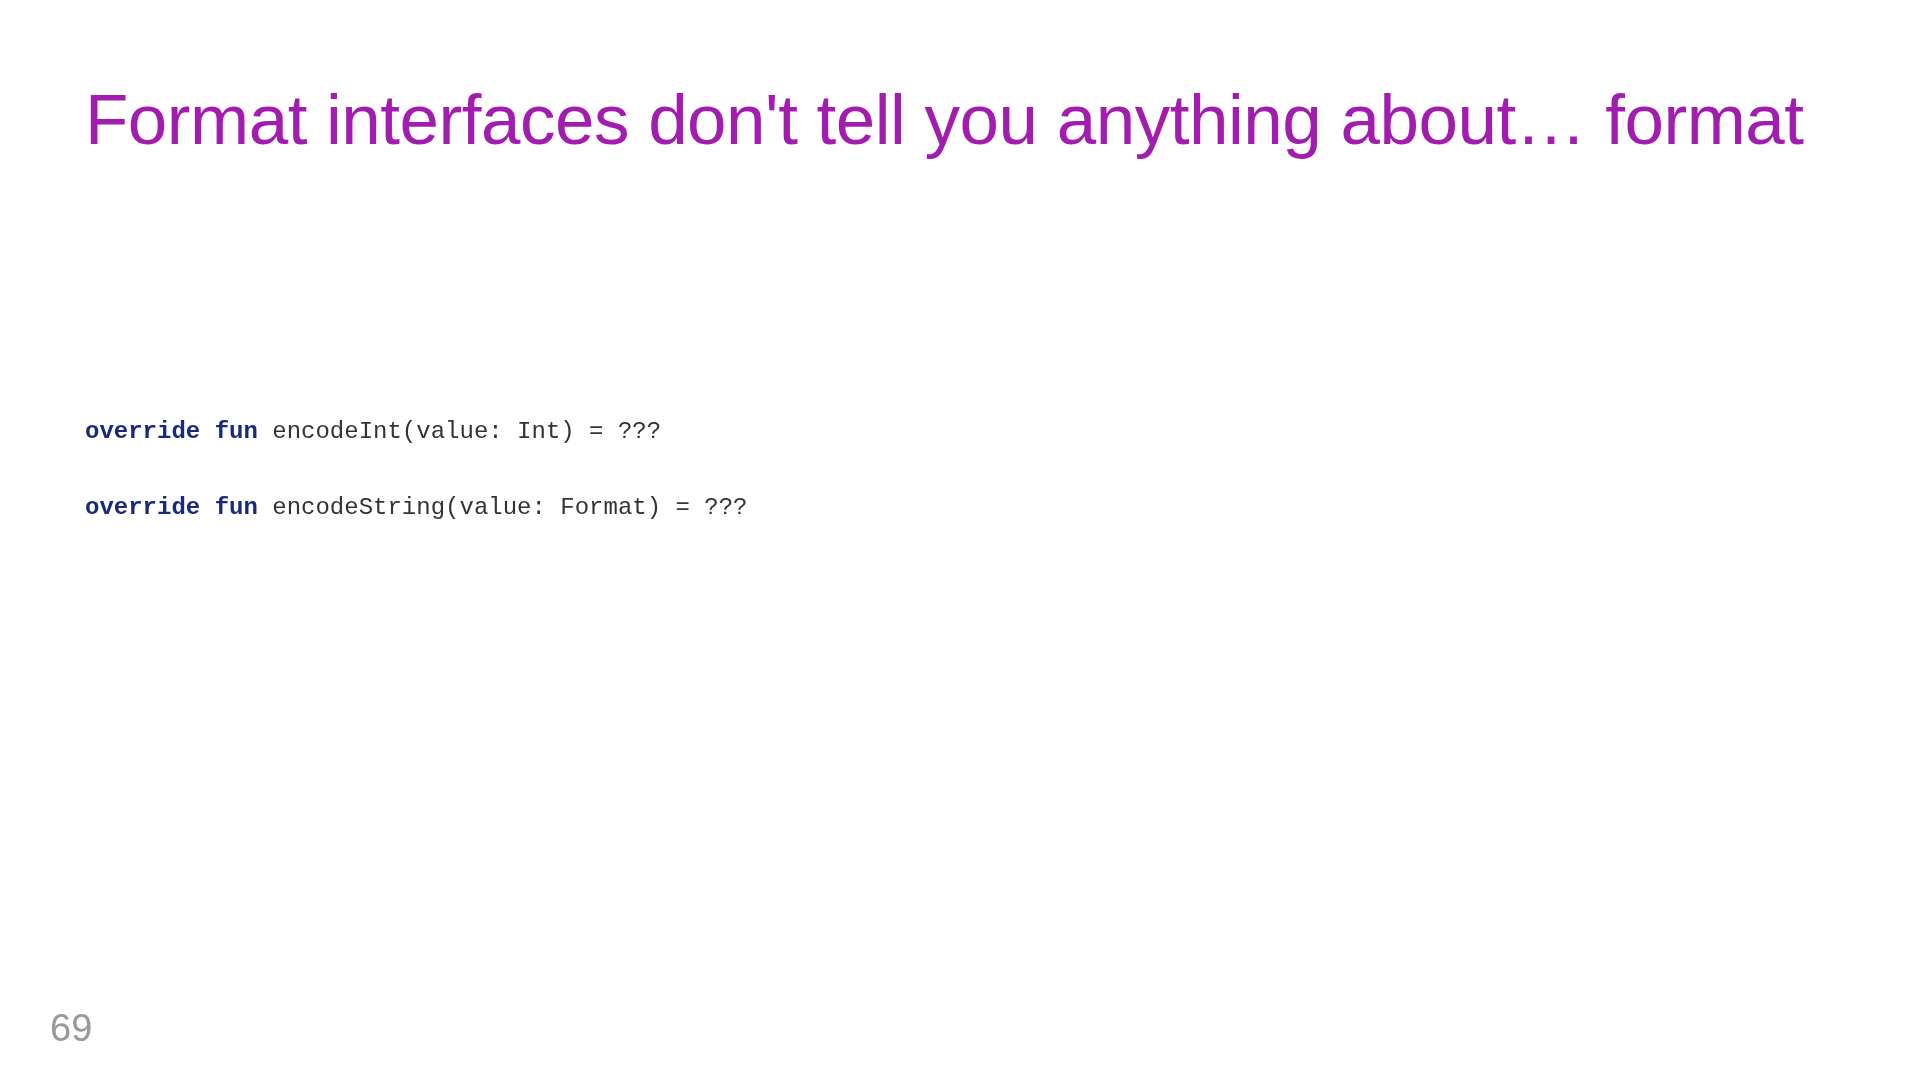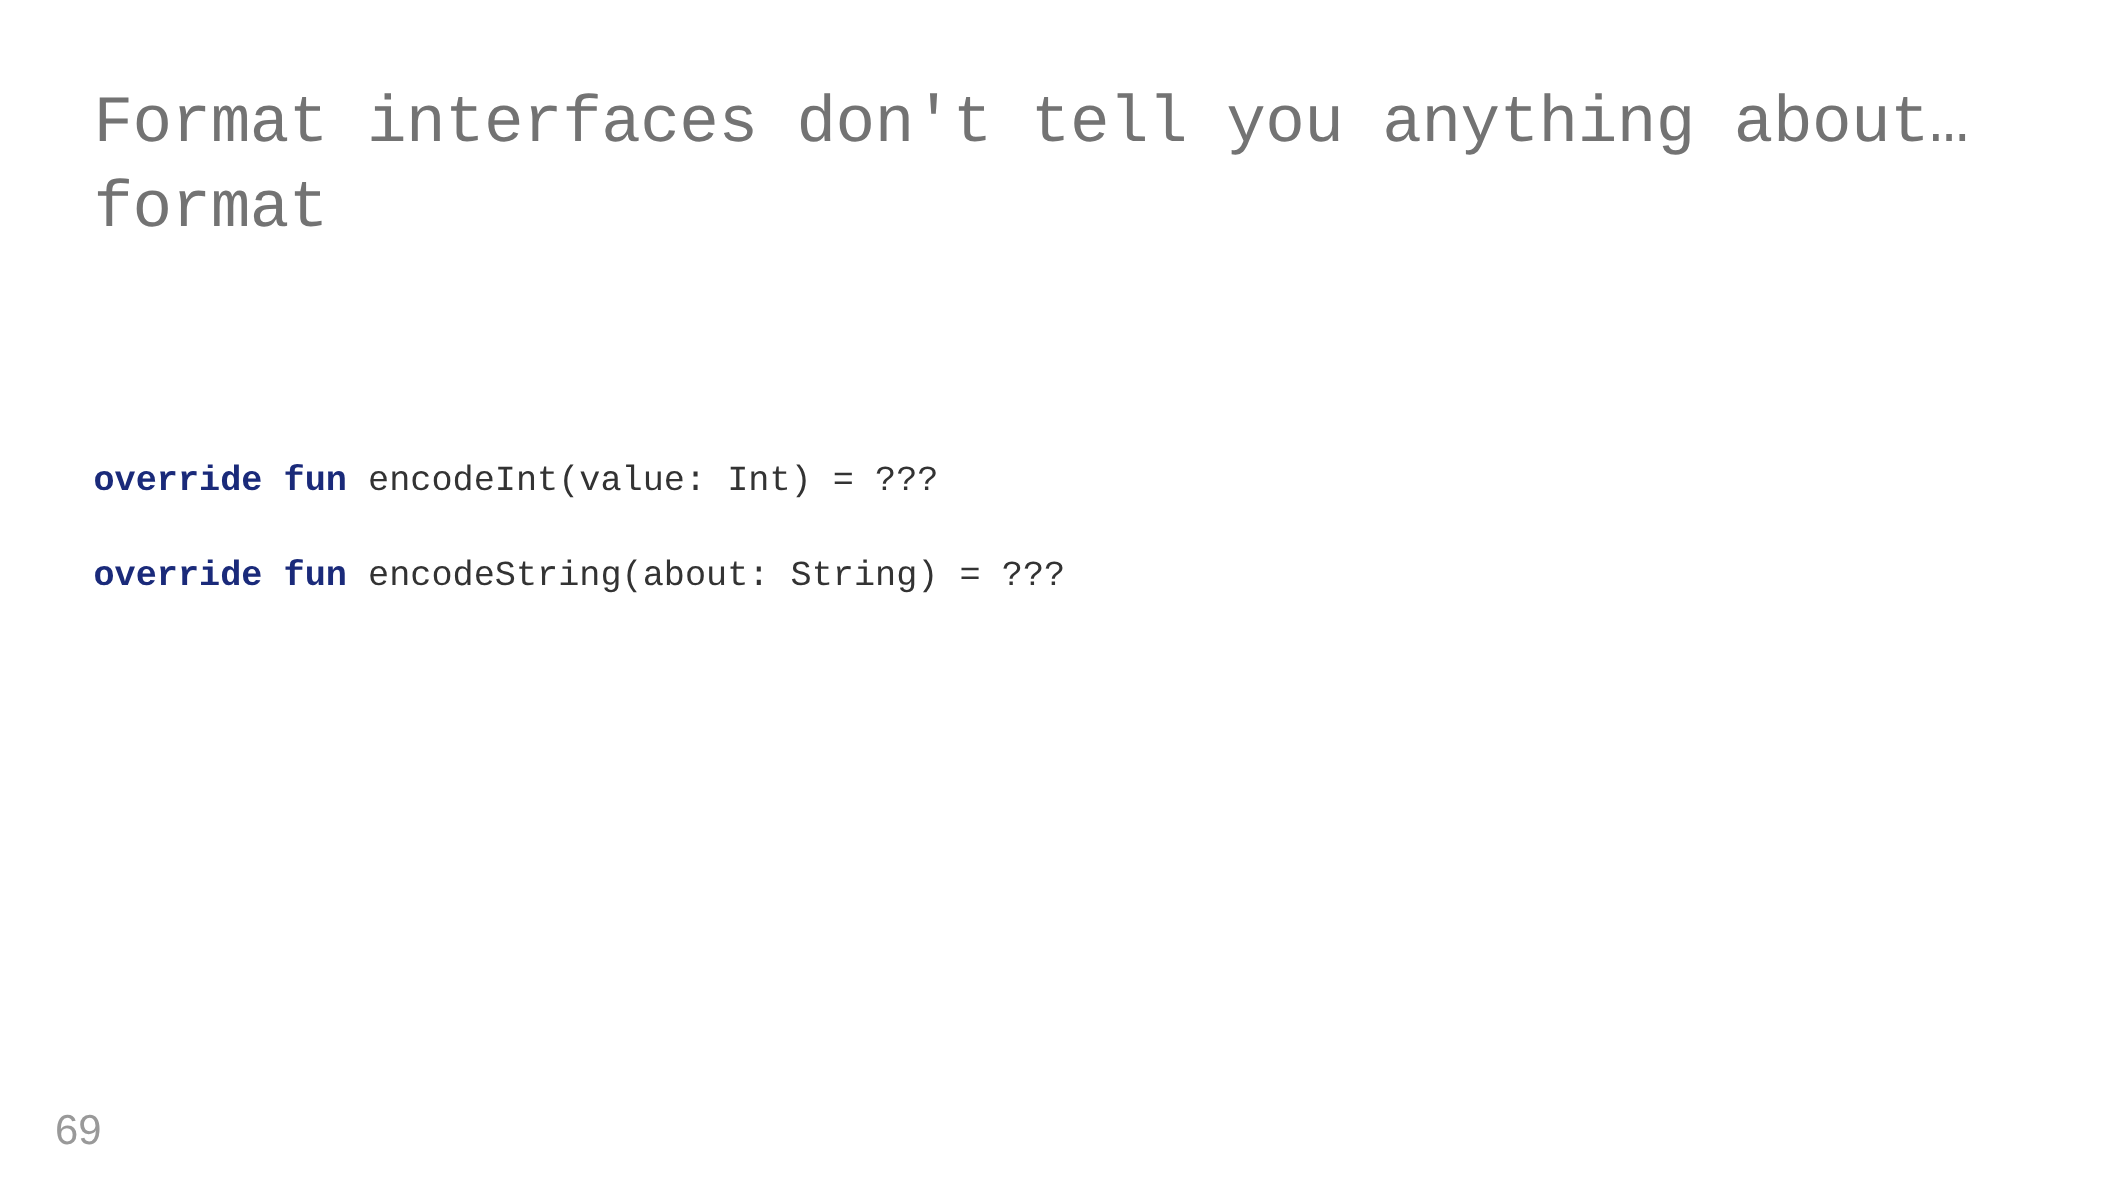--- a/index.html
+++ b/index.html
@@ -12,33 +12,32 @@
       height: 1080px;
       background: #ffffff;
       font-family: -apple-system, BlinkMacSystemFont, "Segoe UI", "Helvetica Neue", Arial, sans-serif;
       position: relative;
       overflow: hidden;
     }
     .title {
       position: absolute;
       top: 75px;
       left: 85px;
-      font-size: 60px;
+      font-size: 71px;
       font-weight: 300;
-      color: #737373;
+      color: #a21caf;
       line-height: 1.28;
       letter-spacing: -0.5px;
-      font-family: Liberation Mono, monospace;
     }
     .code-block {
       position: absolute;
       top: 415px;
       left: 85px;
       font-family: "Consolas", "Menlo", "Monaco", "Courier New", monospace;
-      font-size: 32px;
+      font-size: 24px;
       line-height: 1.4;
       color: #333333;
     }
     .code-line {
       margin-bottom: 42px;
     }
     .keyword {
       font-weight: bold;
       color: #1a2a7a;
     }
@@ -54,17 +53,17 @@
 </head>
 <body>
 
 <div class="title">Format interfaces don't tell you anything about… format</div>
 
 <div class="code-block">
   <div class="code-line">
     <span class="keyword">override</span><span> </span><span class="keyword">fun</span><span> encodeInt(value: Int) = ???</span>
   </div>
   <div class="code-line">
-    <span class="keyword">override</span><span> </span><span class="keyword">fun</span><span> encodeString(about: String) = ???</span>
+    <span class="keyword">override</span><span> </span><span class="keyword">fun</span><span> encodeString(value: Format) = ???</span>
   </div>
 </div>
 
 <div class="page-number">69</div>
 
 </body></html>

